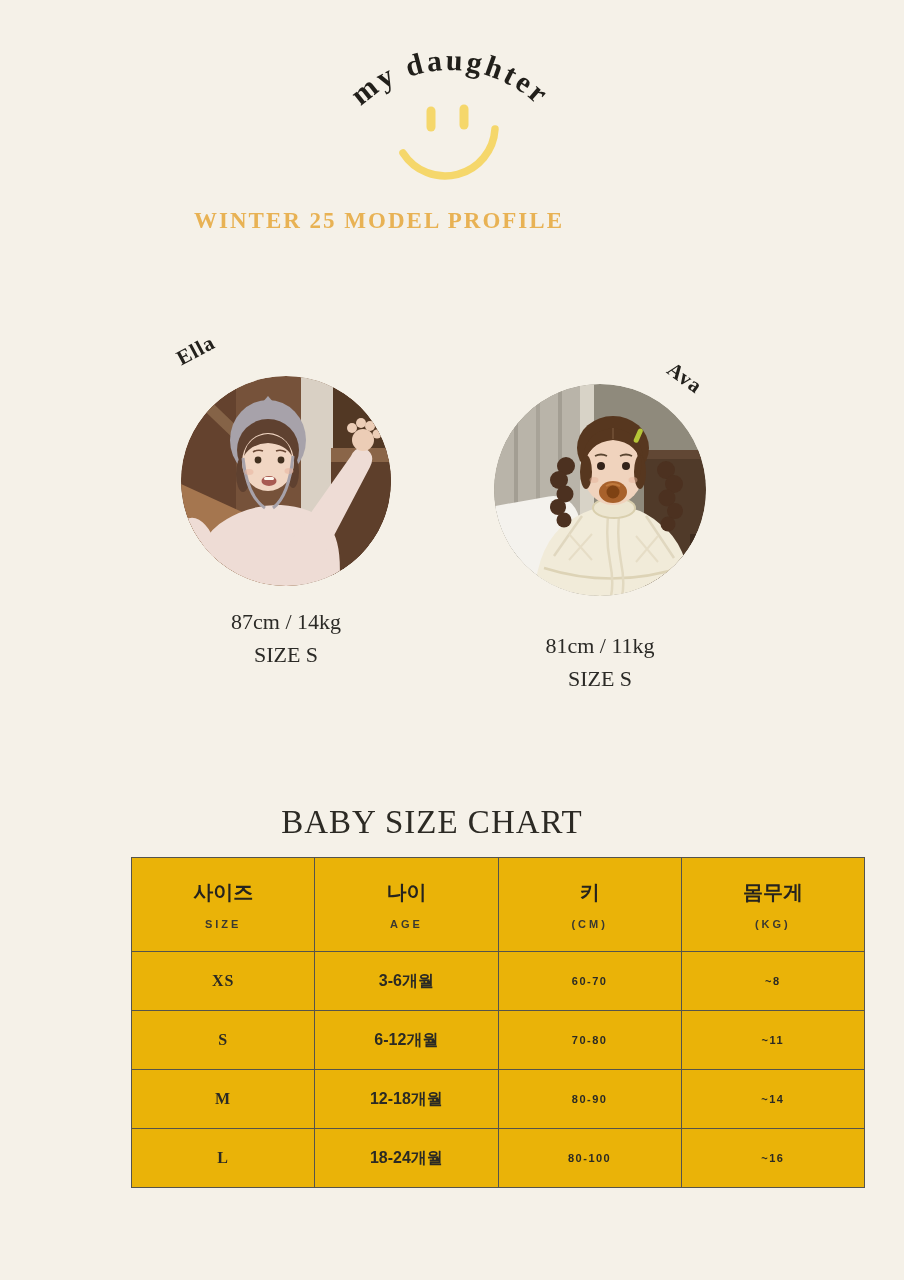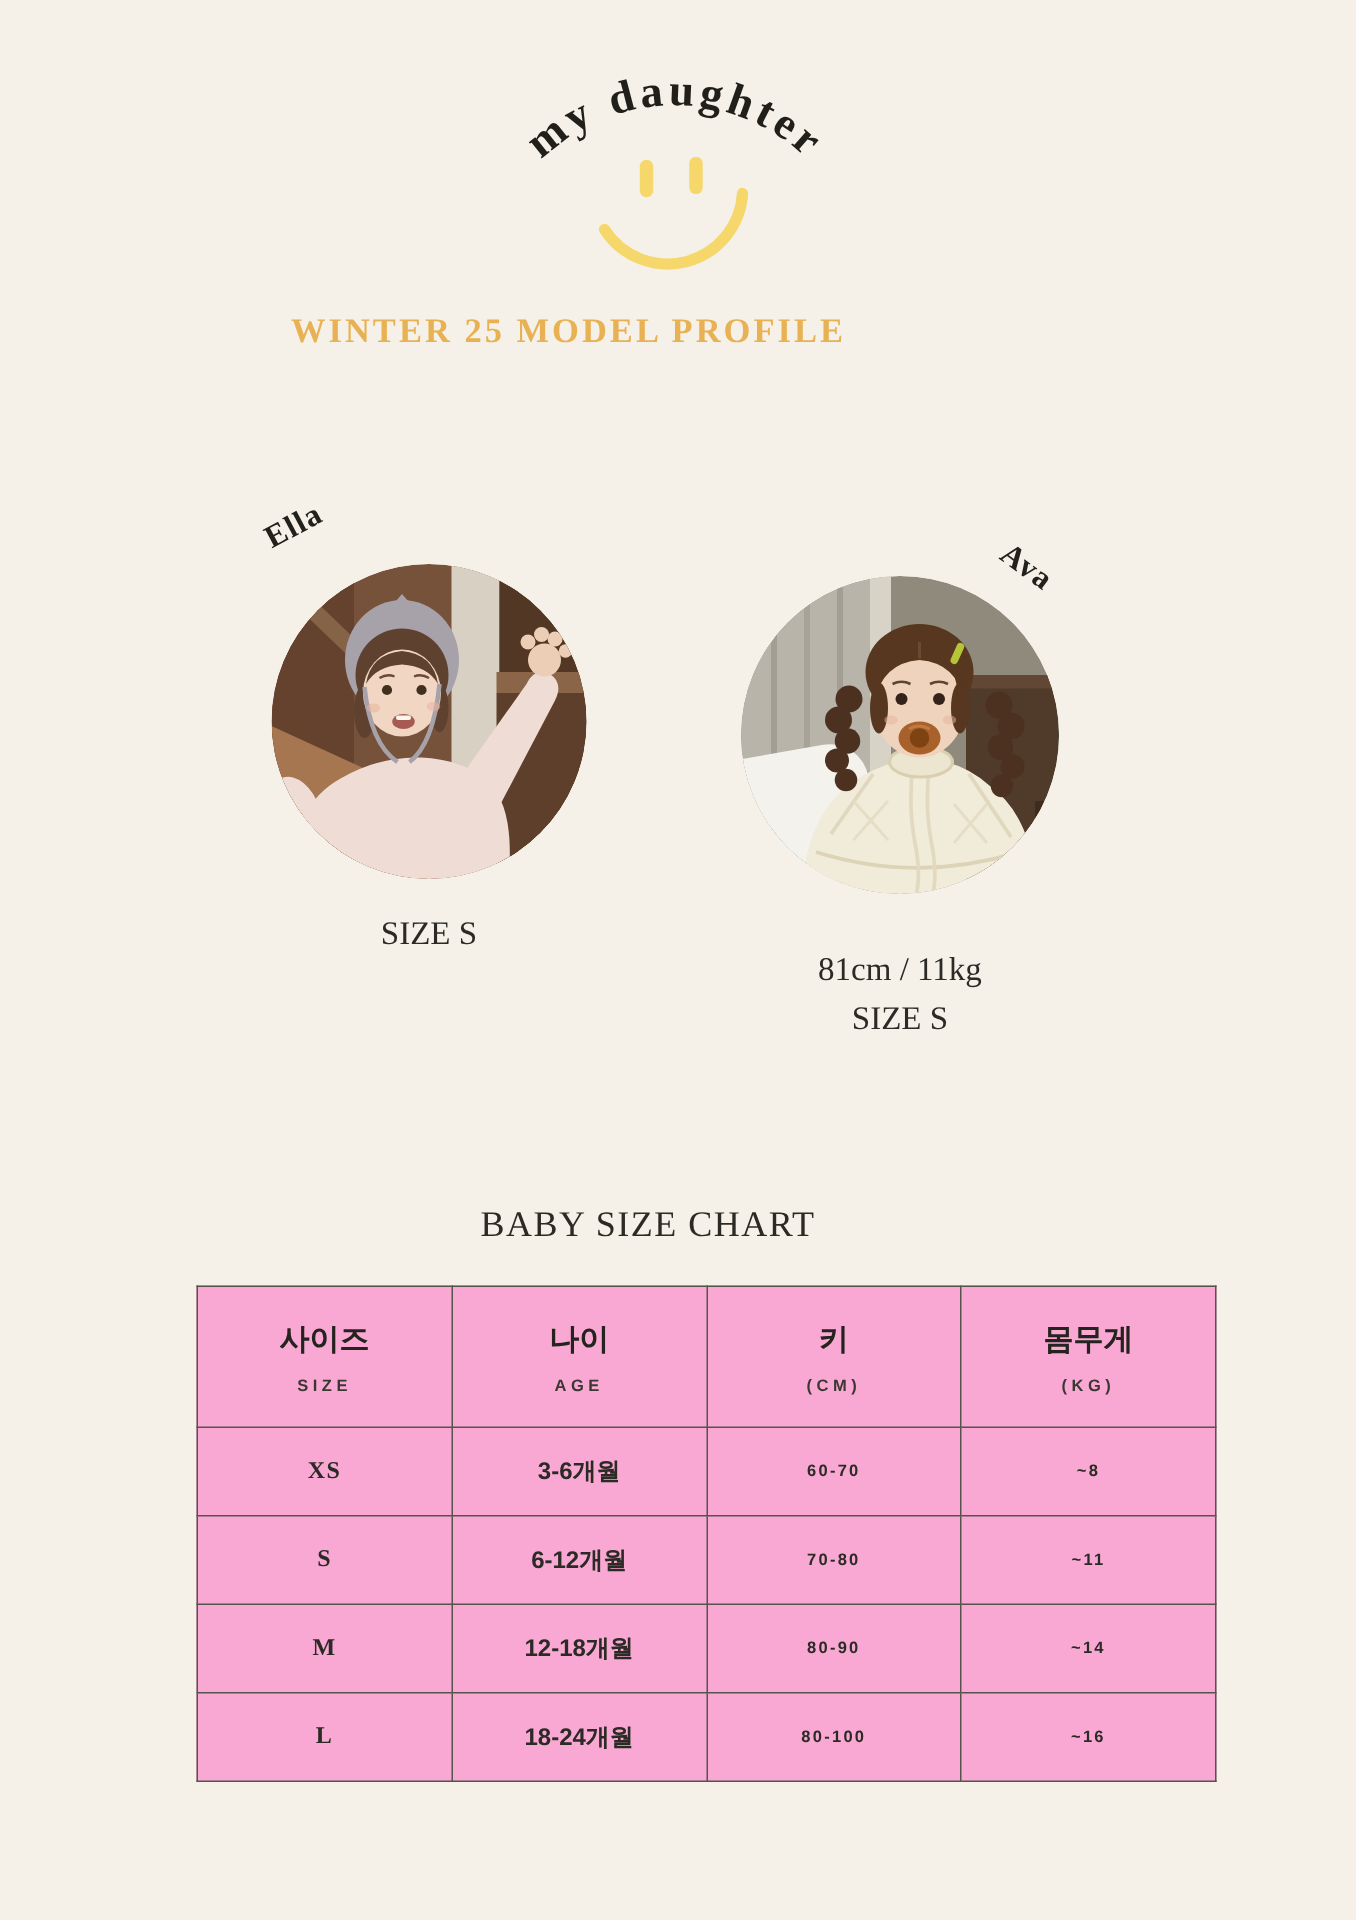--- a/index.html
+++ b/index.html
@@ -24,25 +24,25 @@
   .model-name{position:absolute;font-family:"Liberation Serif",serif;font-weight:bold;
     font-size:21px;color:#23211c;letter-spacing:1px;}
   .name-ella{left:184px;top:346px;transform:rotate(-28deg);transform-origin:left bottom;}
   .name-ava{left:662px;top:352px;transform:rotate(36deg);transform-origin:left bottom;}
 
   .caption{position:absolute;text-align:center;font-size:22px;line-height:33px;color:#2b2a26;}
   .caption-ella{left:171px;top:605px;width:230px;}
   .caption-ava{left:484px;top:613px;width:232px;margin-top:16px;}
 
   .chart-title{position:absolute;left:0;top:804px;width:864px;text-align:center;
-    font-family:"Liberation Serif",serif;font-size:24px;letter-spacing:1px;color:#2c2a24;}
+    font-family:"Liberation Serif",serif;font-size:33px;letter-spacing:1px;color:#2c2a24;}
 
   
   .table-wrap{position:absolute;left:131px;top:857px;}
-  table.size-table{border-collapse:collapse;table-layout:fixed;width:680px;background:#f9a8d4;}
+  table.size-table{border-collapse:collapse;table-layout:fixed;width:734px;background:#eab308;}
   .size-table th,.size-table td{border:1px solid #55544c;text-align:center;vertical-align:middle;padding:0;}
   .size-table th{height:93px;font-weight:normal;}
   .size-table td{height:58px;}
   .th-ko{display:block;font-family:"Liberation Sans",sans-serif;font-weight:bold;
          font-size:20px;color:#25231e;margin-bottom:12px;}
   .th-en{display:block;font-family:"Liberation Sans",sans-serif;font-weight:bold;
          font-size:11px;letter-spacing:3px;color:#3a3831;}
   .c-size{font-family:Liberation Serif, serif;font-weight:bold;font-size:16px;
           letter-spacing:1px;color:#2b2a24;}
   .c-age{font-family:Liberation Sans, sans-serif;font-weight:bold;font-size:16px;color:#2b2a24;}
@@ -113,20 +113,21 @@
         <path d="M72,76 Q77,73 82,75" stroke="#6b4936" stroke-width="1.6" fill="none"></path>
         <path d="M95,75 Q100,73 105,76" stroke="#6b4936" stroke-width="1.6" fill="none"></path>
         <ellipse cx="88" cy="105" rx="7.5" ry="5" fill="#a85a52"></ellipse>
         <rect x="83" y="101" width="10" height="3" rx="1.5" fill="#fdf6ee"></rect>
         <ellipse cx="68" cy="96" rx="4.5" ry="3" fill="#e8b49e" opacity="0.55"></ellipse>
         <ellipse cx="108" cy="95" rx="4.5" ry="3" fill="#e8b49e" opacity="0.55"></ellipse>
       </g>
     </svg>
   </div>
   <div class="caption caption-ella">
+    <div>87cm / 14kg</div>
     <div>SIZE S</div>
   </div>
 
   <div class="model-name name-ava">Ava</div>
   <div class="photo-circle photo-ava">
     <svg viewBox="0 0 212 212" width="212" height="212">
       <defs>
           <clipPath id="cAva">
             <circle cx="106" cy="106" r="106"></circle>
           </clipPath>

